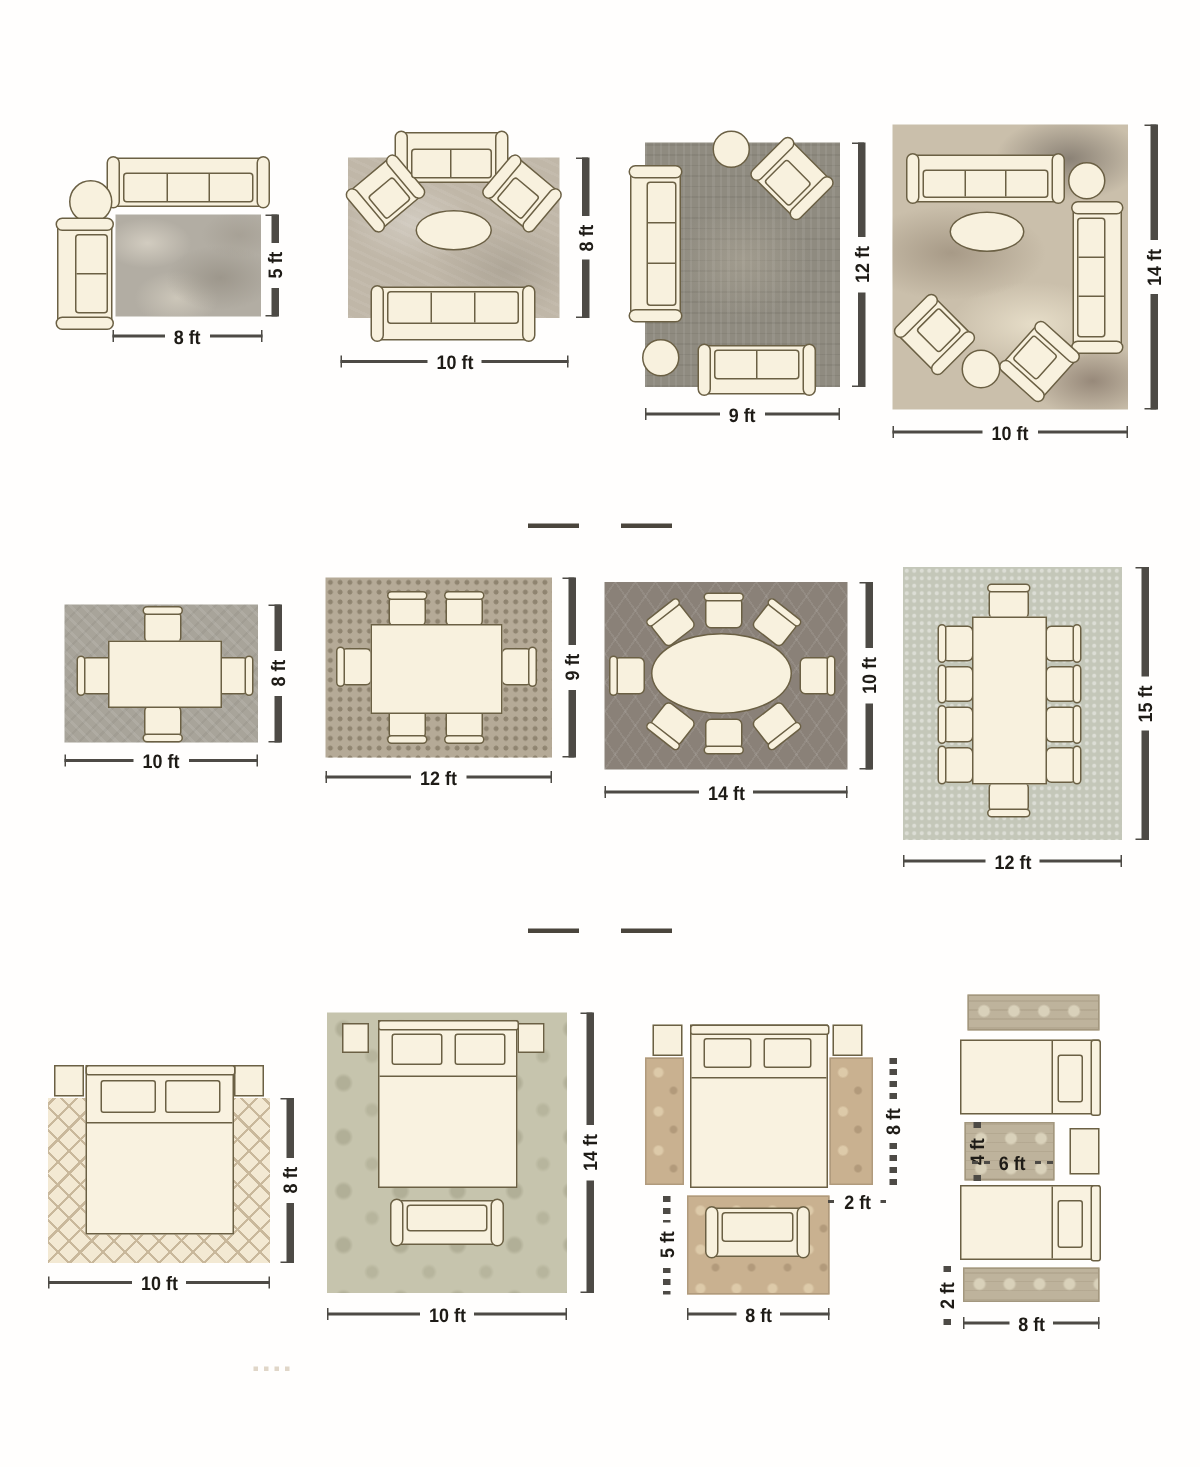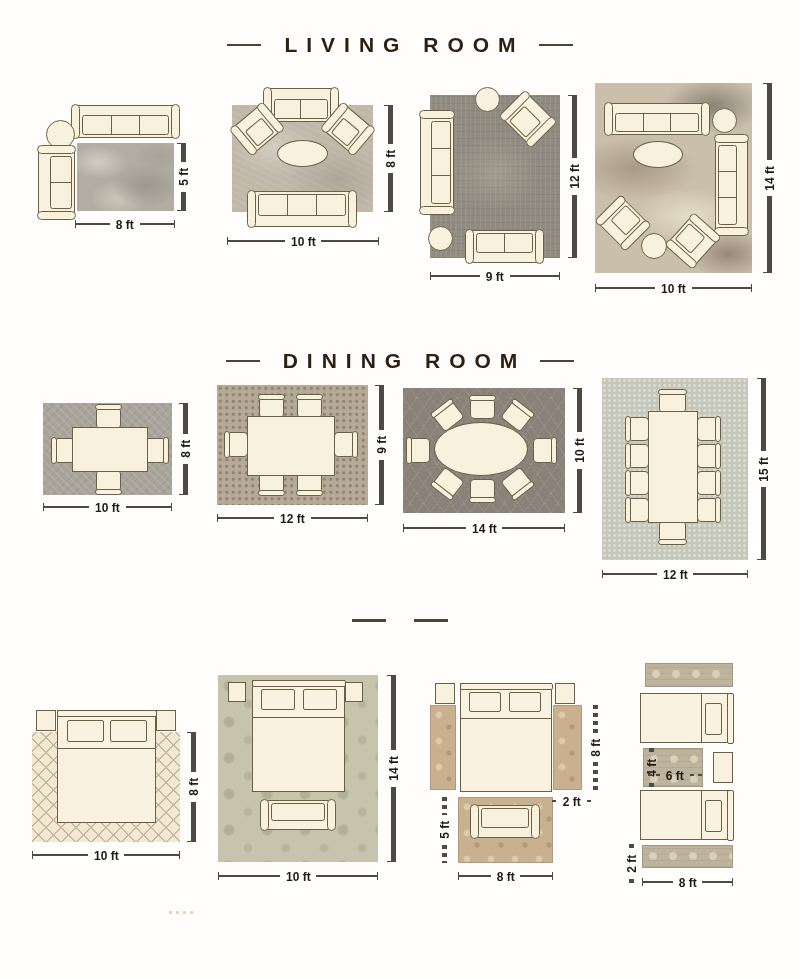--- a/index.html
+++ b/index.html
@@ -114,25 +114,20 @@
 
   .layout { position:absolute; }
   .wm { position:absolute; display:flex; gap:4px; }
   .wm i { width:3px; height:3px; background:#e0d6c8; }
 </style>
 </head>
 <body>
 
 <div class="page">
 
-  <div class="sec-title" style="top:33px;">
-    <i class="tdash"></i>
-    <span class="ttl">LIVING ROOM</span>
-    <i class="tdash"></i>
-  </div>
 
   <div class="layout" style="left:30px;top:95px;width:172px;height:145px;">
     <div class="rug rug-lr1" style="left:47px;top:48px;width:97px;height:68px;"></div>
     <div class="f sofa h" style="left:43px;top:10px;width:105px;height:33px;">
         <span class="cush hc s3"></span>
       </div>
     <div class="f round" style="left:16px;top:25px;width:29px;height:29px;"></div>
     <div class="f sofa v" style="left:8px;top:52px;width:37px;height:71px;">
         <span class="cush vlc s2v"></span>
       </div>
@@ -224,21 +219,20 @@
     </div>
     <div class="dim dim-v" style="left:169px;top:0px;height:190px;">
       <i class="ln lt"></i>
         <b class="dtx">14 ft</b>
         <i class="ln rt"></i>
     </div>
   </div>
 
   <div class="sec-title" style="top:349px;">
     <i class="tdash"></i>
-    <span class="ttl">DINING ROOM</span>
     <i class="tdash"></i>
   </div>
 
   <div class="layout" style="left:40px;top:400px;width:155px;height:115px;">
     <div class="rug rug-dr1" style="left:3px;top:3px;width:129px;height:92px;"></div>
     <div class="dchair bt" style="left:56px;top:7px;width:25px;height:22px;"></div>
     <div class="dchair bb" style="left:56px;top:70px;width:25px;height:22px;"></div>
     <div class="dchair bl" style="left:14px;top:38px;width:22px;height:25px;"></div>
     <div class="dchair br" style="left:104px;top:38px;width:22px;height:25px;"></div>
     <div class="f" style="left:32px;top:27px;width:76px;height:45px;"></div>

